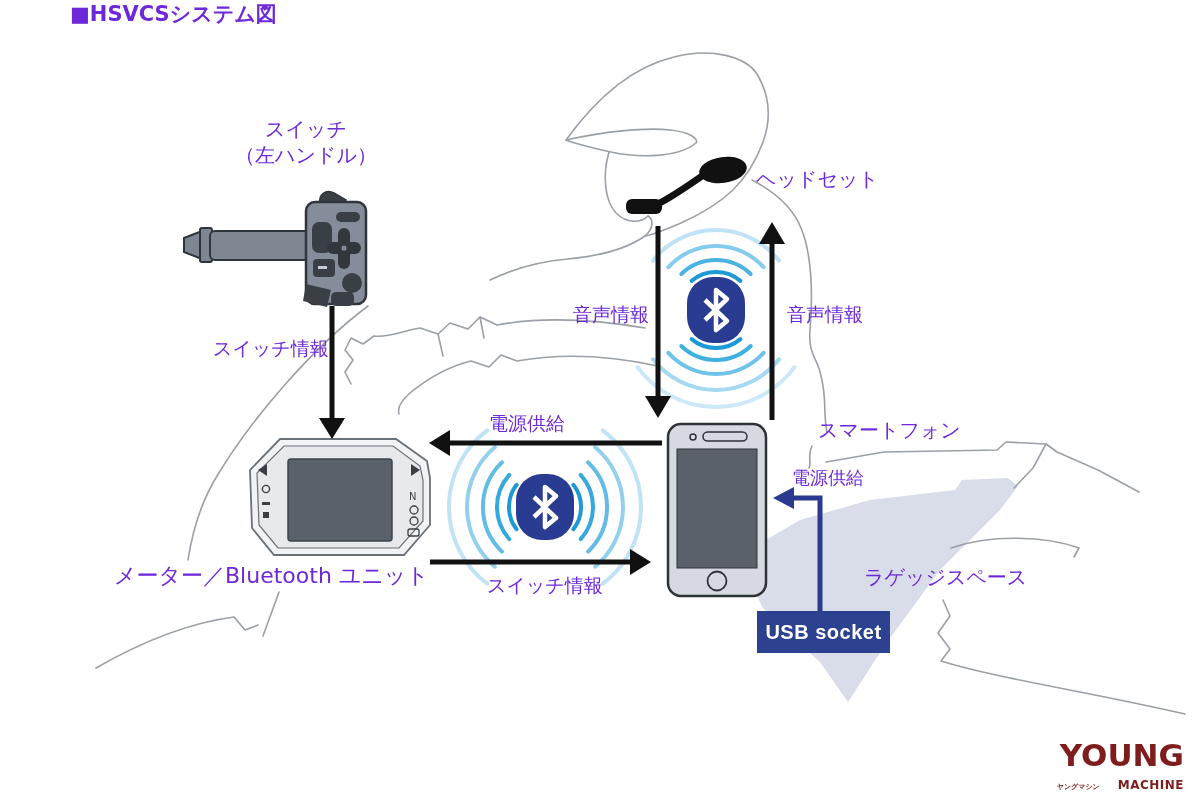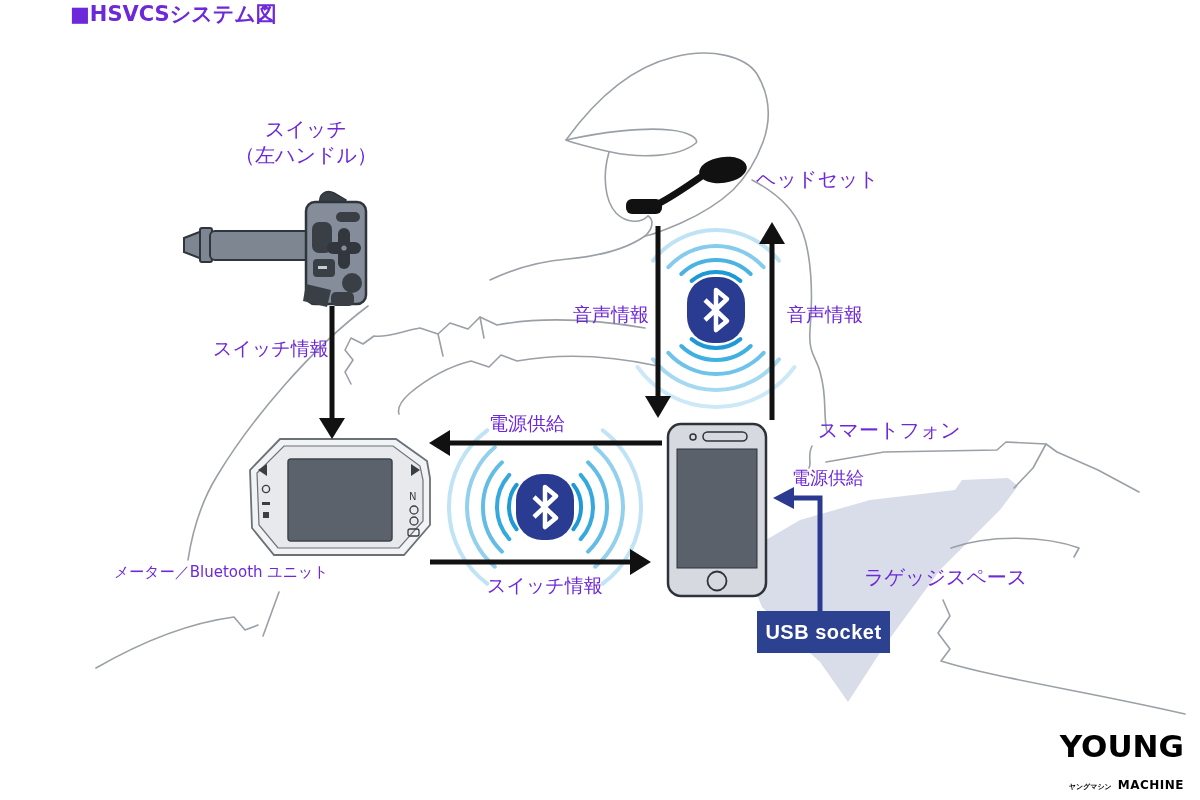--- a/index.html
+++ b/index.html
@@ -1,30 +1,30 @@
 <!DOCTYPE html>
 <html><head>
 <meta charset="utf-8">
 <style>
   html,body{margin:0;padding:0;background:#ffffff;}
   .stage{position:relative;width:1200px;height:800px;background:#ffffff;overflow:hidden;
          font-family:"DejaVu Sans",sans-serif;}
   .stage svg{position:absolute;left:0;top:0;}
   .lbl{position:absolute;color:#6d28d9;white-space:nowrap;line-height:1.2;
        font-family:"DejaVu Sans",sans-serif;}
-  .t21{font-size:15px;} .t20{font-size:20px;} .t19{font-size:19px;} .t18{font-size:18px;}
+  .t21{font-size:22px;} .t20{font-size:20px;} .t19{font-size:19px;} .t18{font-size:18px;}
   .title{font-size:21px;font-weight:700;}
   .center{text-align:center;}
   .usb-box{position:absolute;left:757px;top:611px;width:133px;height:42px;
            display:flex;align-items:center;justify-content:center;}
   .usb-box span{color:#ffffff;font-weight:700;font-size:20px;
                 font-family:"Liberation Sans","DejaVu Sans",sans-serif;letter-spacing:0.5px;}
-  .logo{position:absolute;right:16px;bottom:8px;text-align:right;color:#000000;}
+  .logo{position:absolute;right:16px;bottom:8px;text-align:right;color:#7f1d1d;}
   .logo-young{font-size:31px;font-weight:800;line-height:0.8;letter-spacing:0px;}
-  .logo-sub{display:flex;justify-content:flex-end;align-items:baseline;gap:6px;margin-top:19px;}
+  .logo-sub{display:flex;justify-content:flex-end;align-items:baseline;gap:18px;margin-top:10px;}
   .logo-kana{font-size:7px;font-weight:700;}
   .logo-machine{font-size:12px;font-weight:800;letter-spacing:0.5px;}
 </style>
 </head>
 <body>
 
 <div class="stage">
 
   <svg width="1200" height="800" viewBox="0 0 1200 800">
 

